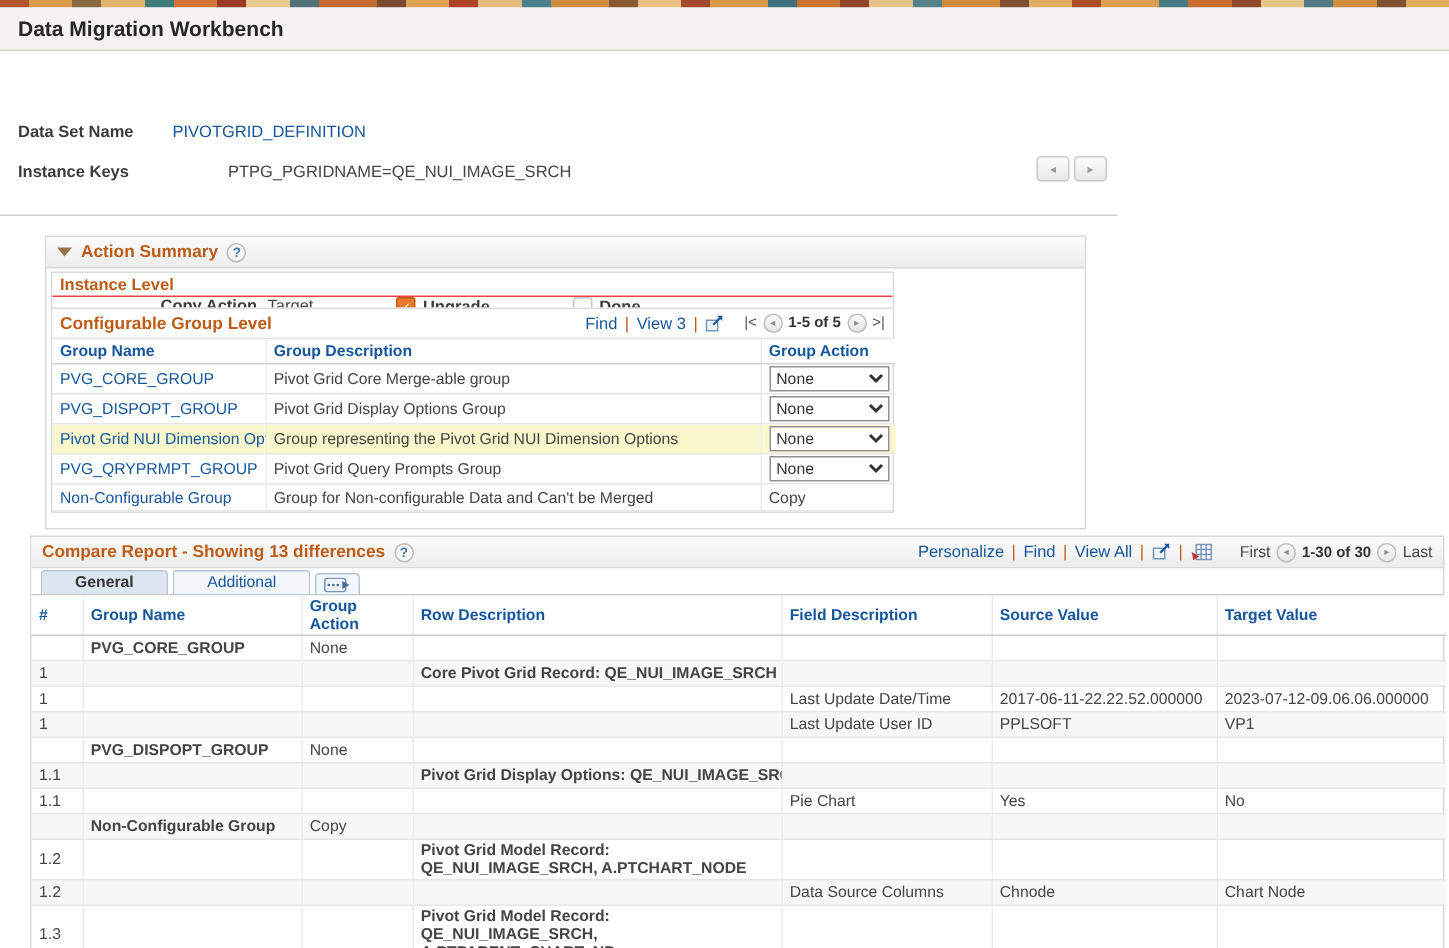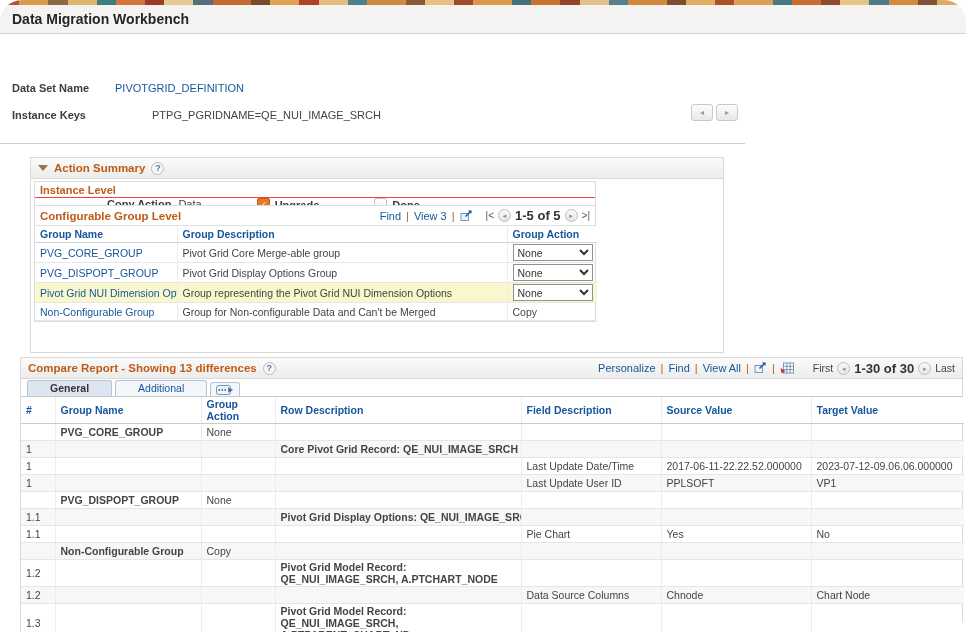--- a/index.html
+++ b/index.html
@@ -1,18 +1,18 @@
 <!DOCTYPE html>
 <html><head>
 <meta charset="utf-8">
 <style>
   * { box-sizing: border-box; }
   html,body { margin:0; padding:0; background:#fff; }
   body { font-family:"Liberation Sans", sans-serif; }
-  #screen { position:relative; width:966px; height:632px; background:#fff; overflow:hidden;border-radius:22px; }
+  #screen { position:relative; width:966px; height:632px; background:#fff; overflow:hidden; }
 
   
   .banner { position:absolute; top:0; left:0; width:966px; height:5px;
     background:linear-gradient(90deg,
       #b3562f 0 2%, #d99a4e 2% 5%, #8a6a45 5% 7%, #e0b46a 7% 10%, #3f7d7d 10% 12%,
       #d4763a 12% 15%, #9c3a28 15% 17%, #e8c98f 17% 20%, #52707a 20% 22%, #c2692f 22% 26%,
       #7a4a2e 26% 28%, #dda353 28% 31%, #b0422a 31% 33%, #e3bd7d 33% 36%, #49828a 36% 38%,
       #cf8a41 38% 42%, #8a5a35 42% 44%, #e7c083 44% 47%, #a34a2c 47% 49%, #d9984c 49% 53%,
       #41707a 53% 55%, #c8732f 55% 58%, #92442a 58% 60%, #e4c188 60% 63%, #56808a 63% 65%,
       #d08a3e 65% 69%, #7d4e30 69% 71%, #e0ae62 71% 74%, #ad4f2b 74% 76%, #dd9f55 76% 80%,
@@ -60,21 +60,21 @@
   .cblbl { font-weight:bold; color:#3c3c3c; }
 
   .grid-box { position:absolute; left:3px; top:47px; width:562px; border:1px solid #dcdcdc; background:#fff; }
   .grid-navbar { height:20px; display:flex; align-items:center; background:#fff;
     border-bottom:1px solid #e2e2e2; padding:0 5px; font-size:11px; }
   .grid-title { color:#be5b17; font-weight:bold; font-size:11.5px; white-space:nowrap; }
   .toolbar-links { margin-left:auto; display:flex; align-items:center; gap:5px; font-size:11px; }
   .toolbar-links a { color:#15569c; text-decoration:none; cursor:pointer; }
   .sep { color:#be5b17; }
   .pager { display:flex; align-items:center; gap:4px; margin-left:13px; font-size:10px; color:#555; }
-  .pager .range { font-weight:bold; color:#333; font-size:13px; white-space:nowrap; }
+  .pager .range { font-weight:bold; color:#333; font-size:10px; white-space:nowrap; }
   .pg-btn { width:13px; height:13px; border-radius:50%; border:1px solid #bdbdbd; padding:0;
     background:linear-gradient(#fafafa,#e6e6e6); color:#8f8f8f; font-size:7px; line-height:1;
     display:flex; align-items:center; justify-content:center; }
   .pg-end { color:#555; font-size:10px; }
 
   table.grid { width:100%; border-collapse:collapse; font-size:10.5px; table-layout:fixed; }
   table.grid th { text-align:left; color:#15569c; font-weight:bold; padding:2px 5px;
     border-bottom:1px solid #d2d2d2; border-right:1px solid #ececec; height:16px; background:#fff; }
   table.grid th:last-child, table.grid td:last-child { border-right:none; }
   table.grid td { padding:1px 5px; border-bottom:1px solid #e6e6e6; border-right:1px solid #ececec;
@@ -139,21 +139,21 @@
     <div class="sec-header">
       <span class="collapse-tri"></span>
       <span class="sec-title">Action Summary</span>
       <span class="help-icon">?</span>
     </div>
 
     <div class="instance-box">
       <div class="instance-title">Instance Level</div>
       <div class="copy-row">
         <span class="copy-lbl">Copy Action</span>
-        <span class="copy-val">Data</span>
+        <span class="copy-val">Target</span>
         <span id="cbRow" style="display:flex;">
             <span class="cbwrap">
               <span class="cb checked">✓</span>
               <span class="cblbl">Upgrade</span>
             </span>
             <span class="cbwrap">
               <span class="cb"></span>
               <span class="cblbl">Done</span>
             </span>
           </span>
@@ -206,20 +206,25 @@
               <td><select class="gact"><option>None</option></select></td>
             </tr>
             <tr>
               <td><a href="#">PVG_DISPOPT_GROUP</a></td>
               <td>Pivot Grid Display Options Group</td>
               <td><select class="gact"><option>None</option></select></td>
             </tr>
             <tr class="hl">
               <td><a href="#">Pivot Grid NUI Dimension Opt</a></td>
               <td>Group representing the Pivot Grid NUI Dimension Options</td>
+              <td><select class="gact"><option>None</option></select></td>
+            </tr>
+            <tr>
+              <td><a href="#">PVG_QRYPRMPT_GROUP</a></td>
+              <td>Pivot Grid Query Prompts Group</td>
               <td><select class="gact"><option>None</option></select></td>
             </tr>
             <tr>
               <td><a href="#">Non-Configurable Group</a></td>
               <td>Group for Non-configurable Data and Can't be Merged</td>
               <td>Copy</td>
             </tr>
           </tbody>
       </table>
     </div>

